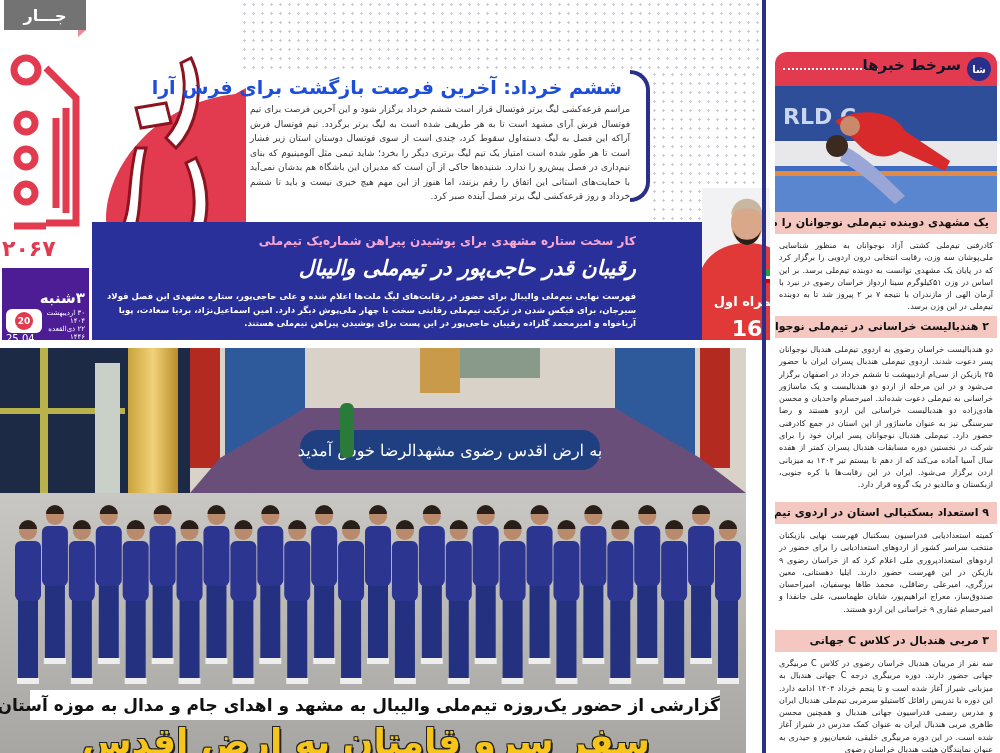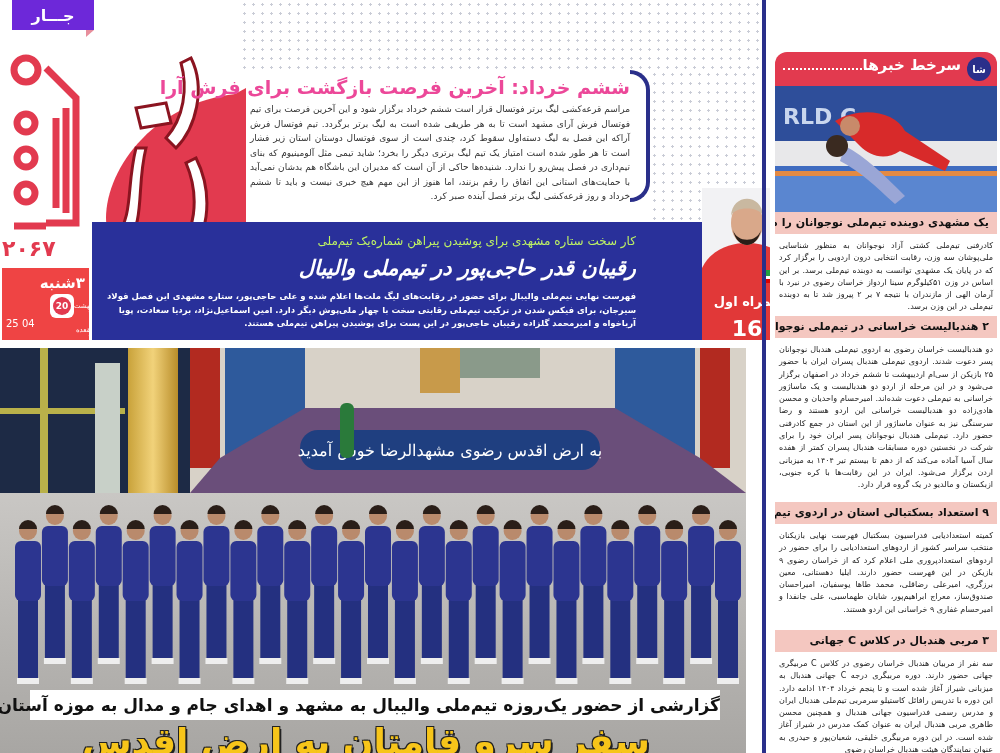--- a/index.html
+++ b/index.html
@@ -2,65 +2,65 @@
 <html><head>
 <meta charset="utf-8">
 <style>
   * { box-sizing: border-box; margin: 0; padding: 0; }
   html, body { width: 1000px; height: 753px; overflow: hidden; background: #ffffff; }
   body { font-family: "DejaVu Sans", sans-serif; position: relative; }
 
   .dots { position: absolute; background-image: radial-gradient(#c9ccd6 1px, transparent 1.3px); background-size: 9px 9px; }
 
   
-  .jar-tag { position: absolute; left: 12px; top: 0; width: 82px; height: 30px; background: #6d28d9; color: #fff; font-weight: bold; font-size: 16px; display: flex; align-items: center; justify-content: center; letter-spacing: 2px; }
+  .jar-tag { position: absolute; left: 4px; top: 0; width: 82px; height: 30px; background: #737373; color: #fff; font-weight: bold; font-size: 16px; display: flex; align-items: center; justify-content: center; letter-spacing: 2px; }
   .jar-tag::after { content: ""; position: absolute; right: 0; bottom: -7px; border-left: 8px solid #e78e9c; border-bottom: 7px solid transparent; }
 
   .logo-box { position: absolute; left: 6px; top: 48px; width: 84px; height: 186px; }
   .logo-box svg { width: 100%; height: 100%; }
 
   .issue-no { position: absolute; left: 2px; top: 236px; width: 90px; font-size: 22px; font-weight: bold; color: #e23a4f; letter-spacing: 10px; direction: ltr; }
 
-  .date-box { position: absolute; left: 2px; top: 268px; width: 87px; height: 72px; background: #ef4444; color: #fff; padding: 6px 4px; }
+  .date-box { position: absolute; left: 2px; top: 268px; width: 87px; height: 72px; background: #4c1d95; color: #fff; padding: 21px 4px; }
   .date-day { font-size: 15px; font-weight: bold; text-align: right; direction: rtl; line-height: 18px; }
   .date-row { display: flex; justify-content: space-between; margin-top: 2px; }
-  .date-badge { width: 24px; height: 24px; background: #fff; border-radius: 6px; display: flex; align-items: center; justify-content: center; margin-left: 44px; }
+  .date-badge { width: 36px; height: 24px; background: #fff; border-radius: 6px; display: flex; align-items: center; justify-content: center; }
   .date-badge span { width: 18px; height: 18px; border-radius: 50%; background: #e23a4f; color: #fff; font-size: 9px; font-weight: bold; display: flex; align-items: center; justify-content: center; }
   .date-lines { font-size: 7px; text-align: right; direction: rtl; line-height: 8px; }
   .date-small { font-size: 10px; color: #fff; direction: ltr; }
   .date-site { font-family: "Liberation Sans", sans-serif; font-size: 10px; letter-spacing: 0.5px; margin-top: 3px; text-align: center; }
 
   .brand-circle { position: absolute; left: 96px; top: 48px; width: 150px; height: 290px; }
   .brand-circle svg { width: 100%; height: 100%; }
 
   
   .top-story { position: absolute; left: 246px; top: 70px; width: 404px; height: 132px; }
   .top-story .bracket { position: absolute; right: 0; top: 0; width: 20px; height: 132px; border: 4px solid #2a2f8a; border-left: none; border-radius: 0 40px 40px 0; }
-  .top-title { position: absolute; right: 20px; top: 6px; width: 380px; font-size: 19px; font-weight: bold; color: #ec4899; direction: rtl; text-align: right; white-space: nowrap; }
+  .top-title { position: absolute; right: 28px; top: 6px; width: 380px; font-size: 19px; font-weight: bold; color: #1d4ed8; direction: rtl; text-align: right; white-space: nowrap; }
   .top-body { position: absolute; right: 20px; top: 32px; width: 380px; font-size: 9px; line-height: 14.5px; color: #333; direction: rtl; text-align: justify; }
 
   
   .vb-panel { position: absolute; left: 92px; top: 222px; width: 654px; height: 118px; background: #29309a; border-radius: 0 22px 0 0; }
-  .vb-kicker { position: absolute; right: 110px; top: 12px; font-size: 12px; color: #bef264; font-weight: normal; direction: rtl; white-space: nowrap; text-align: right; }
+  .vb-kicker { position: absolute; right: 110px; top: 12px; font-size: 12px; color: #f9a8d4; font-weight: bold; direction: rtl; white-space: nowrap; text-align: right; }
   .vb-title { position: absolute; right: 110px; top: 34px; font-size: 21px; color: #fff; font-weight: bold; direction: rtl; white-space: nowrap; font-style: italic; }
   .vb-body { position: absolute; right: 110px; top: 68px; width: 530px; font-size: 8.5px; line-height: 13.5px; color: #fff; font-weight: bold; direction: rtl; text-align: right; }
   .vb-photo { position: absolute; left: 655px; top: 188px; width: 90px; height: 152px; overflow: hidden; margin-left: 47px; }
   .vb-photo svg { width: 100%; height: 100%; }
 
   
   .main-photo { position: absolute; left: 0; top: 348px; width: 746px; height: 405px; overflow: hidden; }
   .main-photo svg { width: 100%; height: 100%; display: block; }
   .caption-sub { position: absolute; left: 30px; top: 690px; width: 690px; height: 30px; background: #fff; font-size: 17px; font-weight: bold; color: #111; direction: rtl; text-align: center; line-height: 30px; white-space: nowrap; }
   .caption-main { position: absolute; left: 110px; top: 722px; width: 540px; font-size: 36px; font-weight: bold; color: #f7c51a; direction: rtl; text-align: center; line-height: 40px; white-space: nowrap; text-shadow: 2px 2px 0 #222, -1px -1px 0 #222, 1px -1px 0 #222, -1px 1px 0 #222; }
 
   
   .col-divider { position: absolute; left: 762px; top: 0; width: 4px; height: 753px; background: #2a2f8a; }
   .side { position: absolute; left: 770px; top: 0; width: 230px; height: 753px; background: #ffffff; }
   .side-head { position: absolute; left: 5px; top: 52px; width: 222px; height: 34px; background: #e23a4f; border-radius: 12px 12px 0 0; }
-  .side-head-title { position: absolute; right: 36px; top: 4px; font-size: 15px; font-weight: bold; color: #ffffff; direction: rtl; }
+  .side-head-title { position: absolute; right: 36px; top: 4px; font-size: 15px; font-weight: bold; color: #0f172a; direction: rtl; }
   .side-head-dots { position: absolute; left: 8px; top: 16px; width: 95px; border-top: 2px dotted #fff; }
   .side-head-logo { position: absolute; right: 6px; top: 5px; width: 24px; height: 24px; border-radius: 50%; background: #2a2f8a; color: #fff; font-size: 10px; font-weight: bold; display: flex; align-items: center; justify-content: center; }
   .side-photo { position: absolute; left: 5px; top: 86px; width: 222px; height: 126px; overflow: hidden; }
   .side-photo svg { width: 100%; height: 100%; }
 
   .side-sec-title { position: absolute; left: 5px; width: 222px; height: 22px; background: #f4c7c0; font-size: 11px; font-weight: bold; color: #111; direction: rtl; text-align: right; padding-right: 8px; line-height: 22px; white-space: nowrap; overflow: hidden; }
   .side-sec-body { position: absolute; left: 5px; width: 222px; font-size: 8px; line-height: 12.3px; color: #222; direction: rtl; text-align: justify; padding: 0 4px; }
 </style>
 </head>
 <body>

